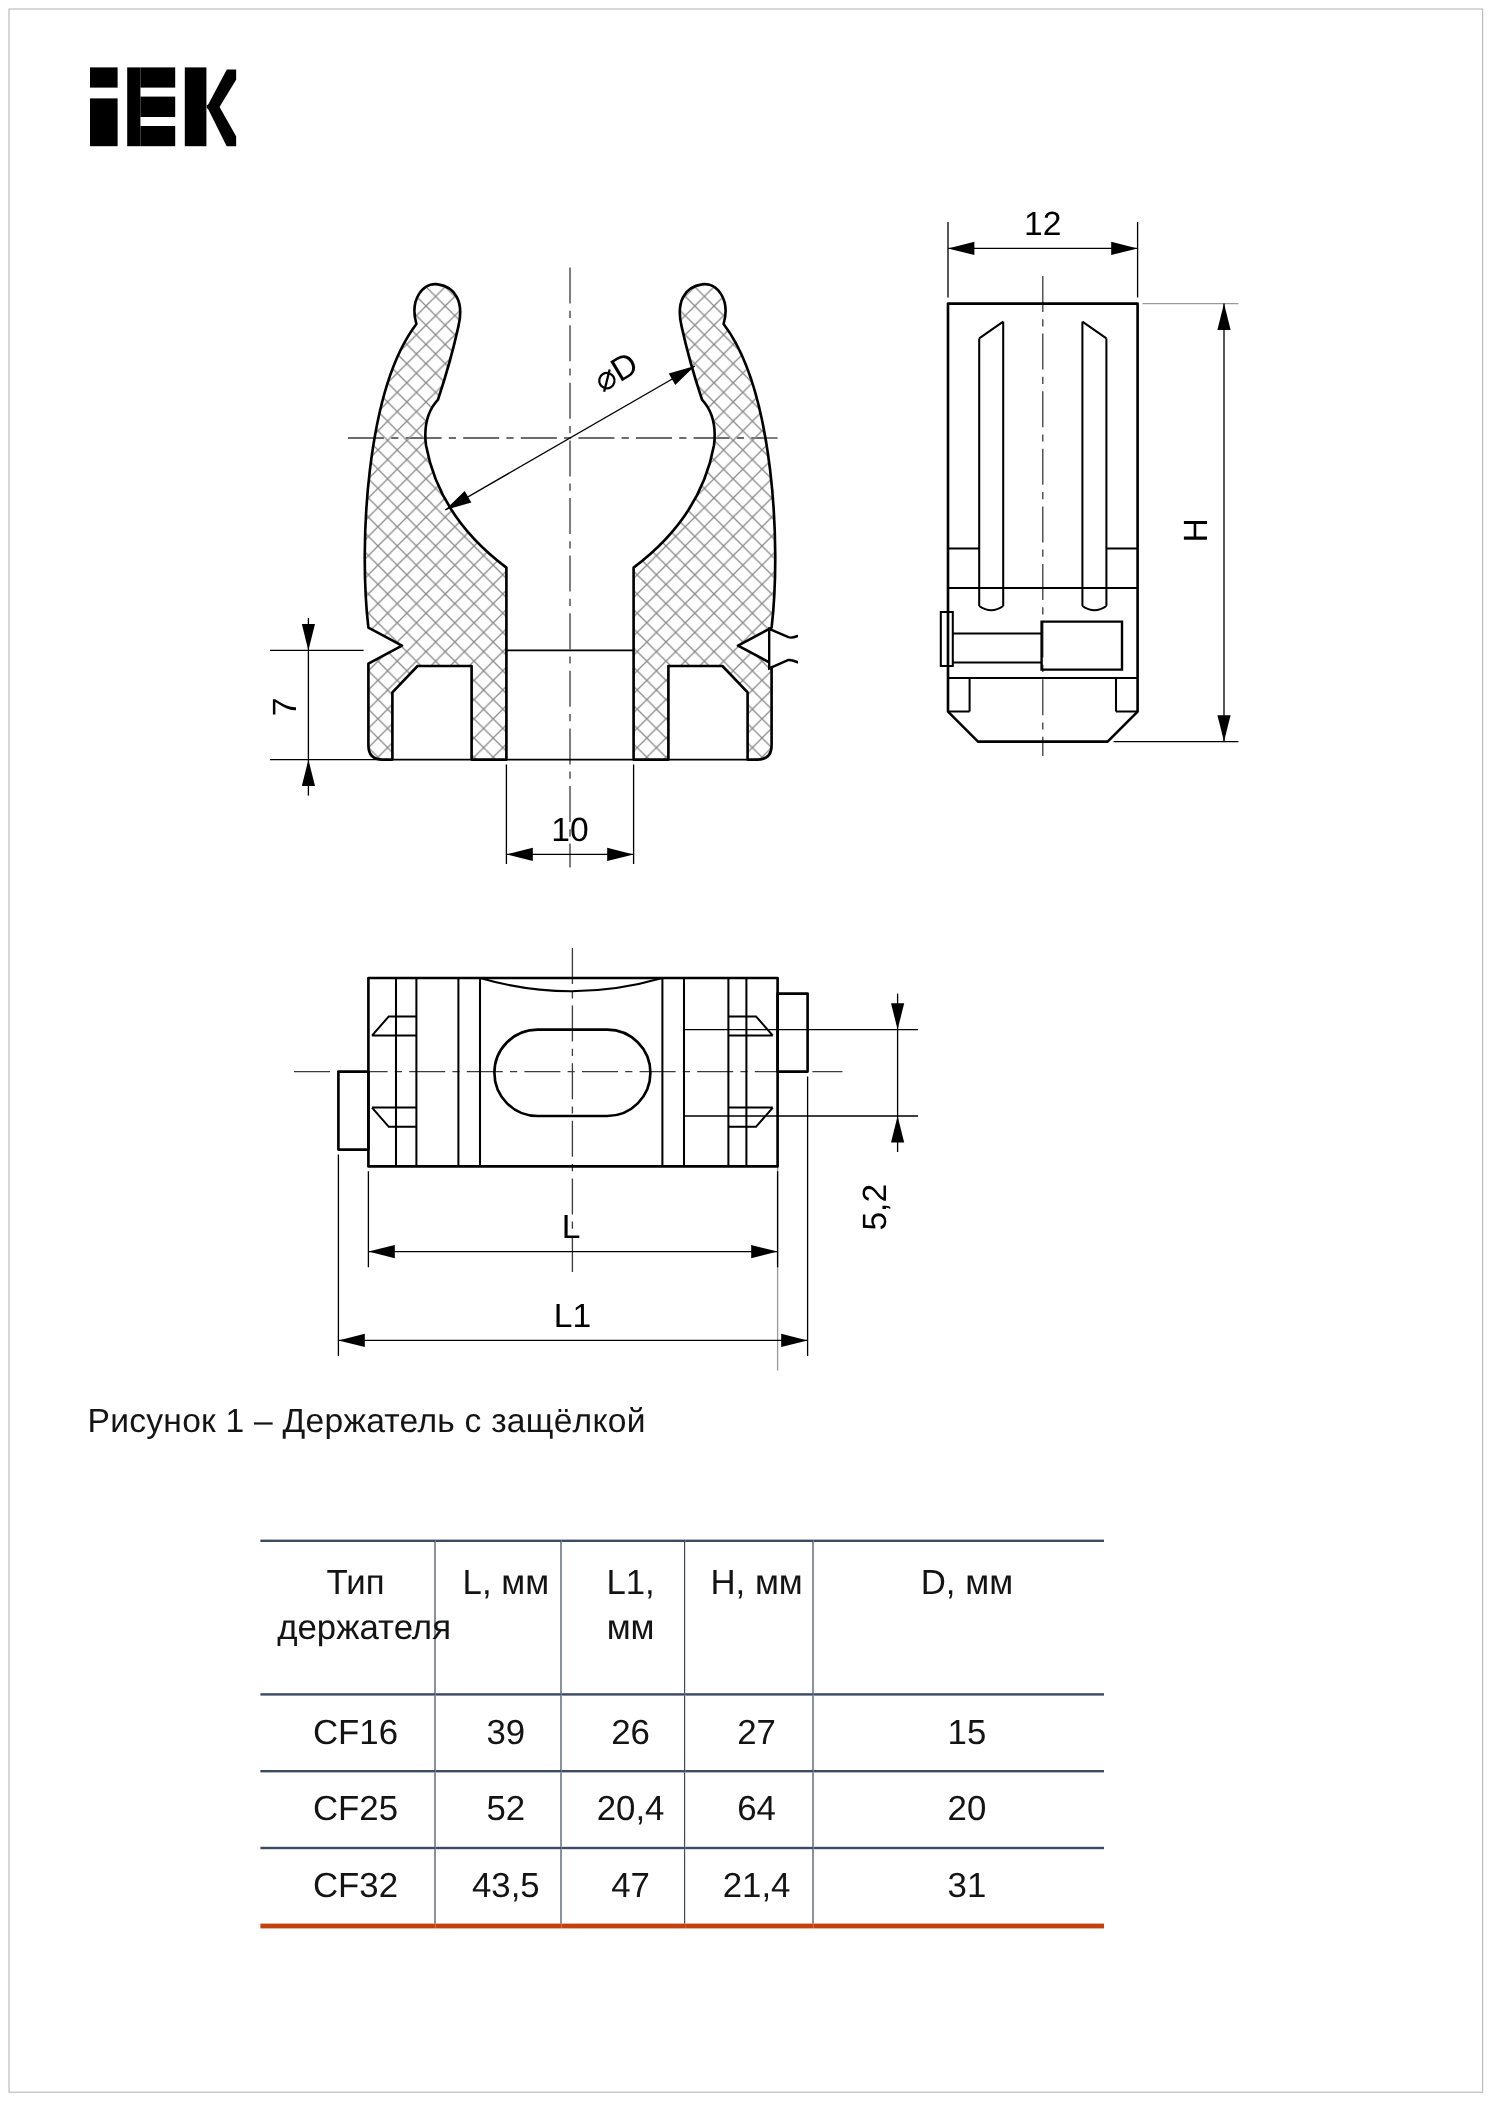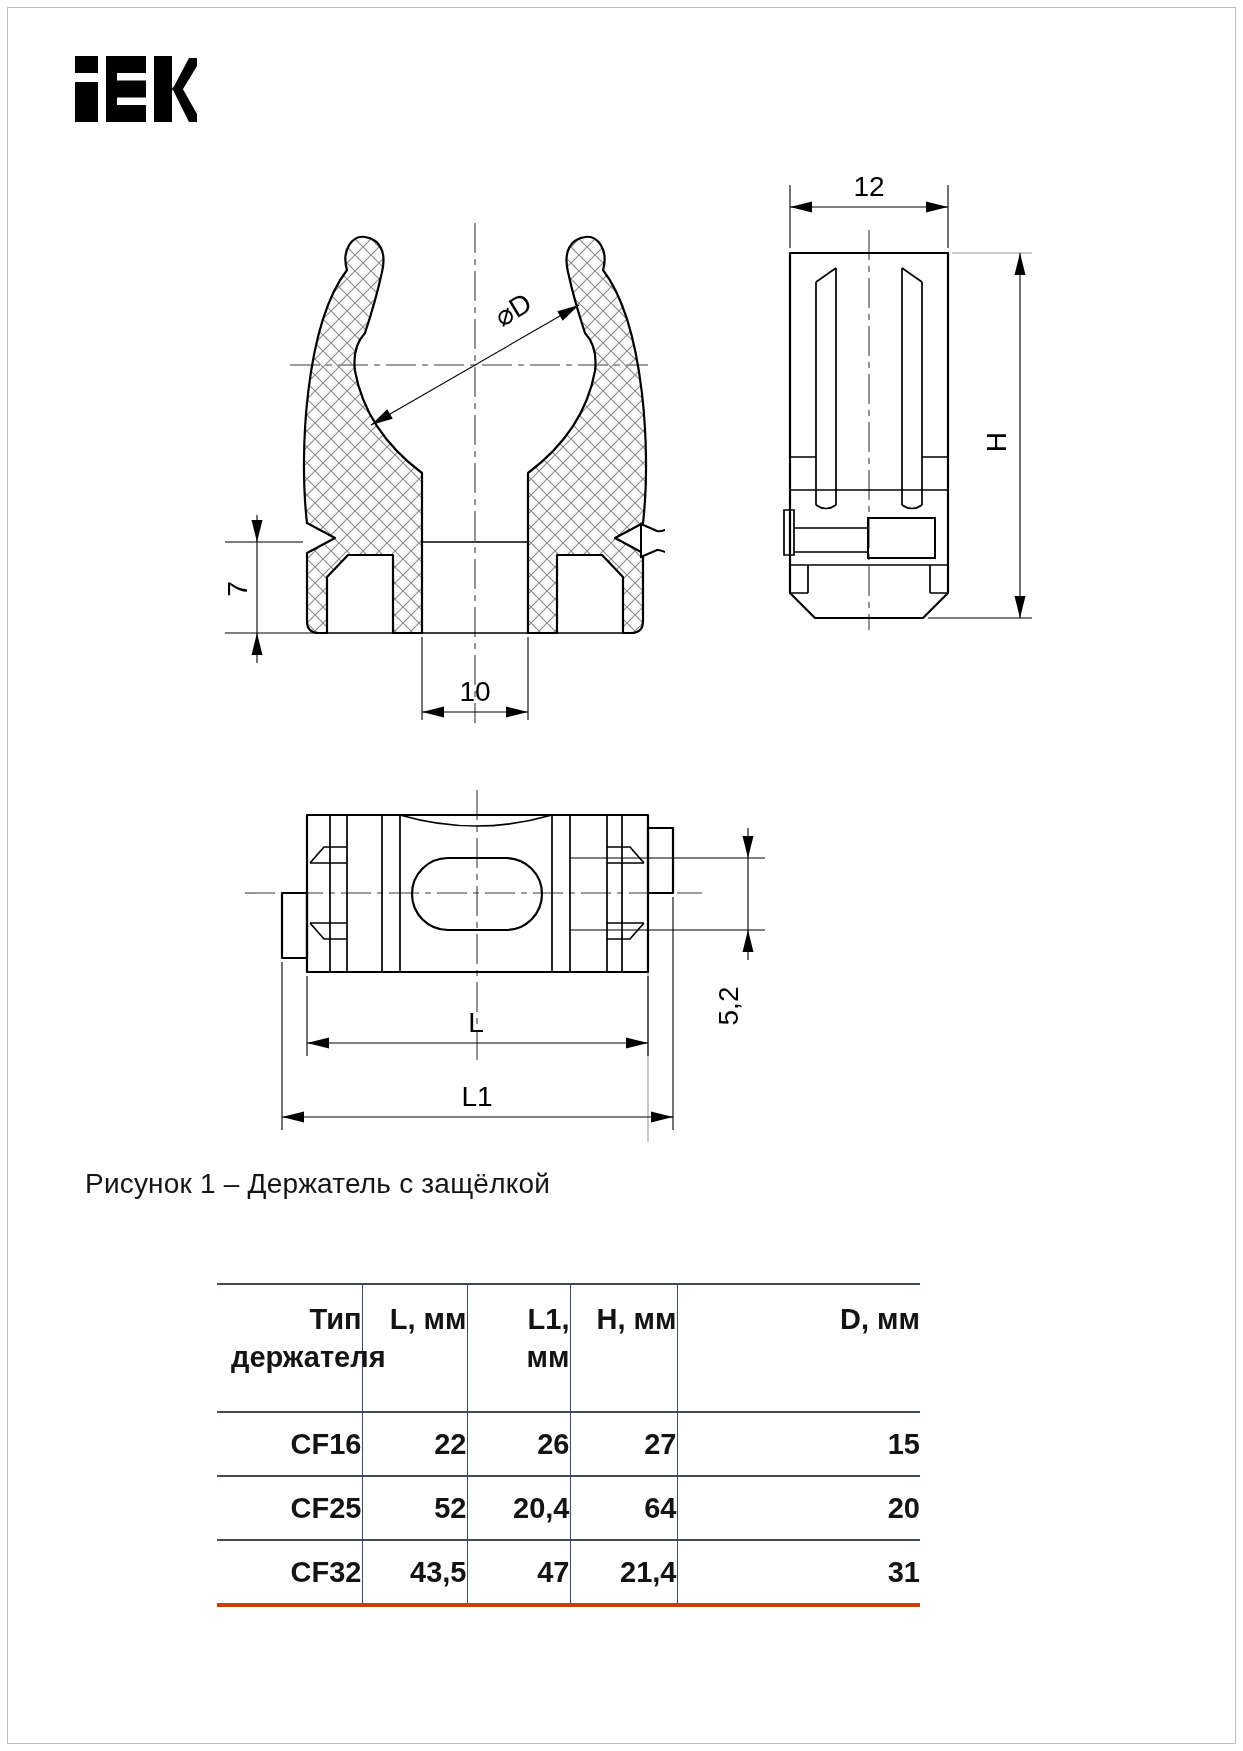--- a/index.html
+++ b/index.html
@@ -10,30 +10,30 @@
   .page-frame {
     position:absolute; left:7px; top:7px; right:7px; bottom:7px;
     border:1px solid #bdbdbd; pointer-events:none;
   }
   .abs { position:absolute; }
   svg text {
     font-family:"Liberation Sans", sans-serif;
     font-size:28px; fill:#000;
   }
   .caption {
-    position:absolute; left:85px; top:1168px;
+    position:absolute; left:73px; top:1168px;
     font-size:28px; color:#141414; letter-spacing:0.2px;
   }
   table.spec {
     position:absolute; left:217px; top:1283px;
     width:703px; border-collapse:collapse; table-layout:fixed;
     font-size:29px; color:#141414;
   }
   table.spec th, table.spec td {
-    font-weight:700; text-align:right; padding:0 0 0 14px;
+    font-weight:400; text-align:center; padding:0 0 0 14px;
     border-top:2px solid #3d4a63;
   }
   table.spec tr.last th, table.spec tr.last td { border-bottom:4px solid #c2410c; }
   table.spec th + th, table.spec td + td { border-left:1.6px solid #3d4a63; }
   table.spec thead th { height:110px; vertical-align:top; padding-top:16px; line-height:1.3; }
   table.spec tbody td { height:62px; vertical-align:middle; }
 </style>
 </head>
 <body>
 
@@ -221,21 +221,21 @@
         <th>Тип держателя</th>
         <th>L, мм</th>
         <th>L1, мм</th>
         <th>H, мм</th>
         <th>D, мм</th>
       </tr>
     </thead>
     <tbody>
       <tr style="height:60px">
         <td>CF16</td>
-        <td>22</td>
+        <td>39</td>
         <td>26</td>
         <td>27</td>
         <td>15</td>
       </tr>
       <tr style="height:64px">
         <td>CF25</td>
         <td>52</td>
         <td>20,4</td>
         <td>64</td>
         <td>20</td>

